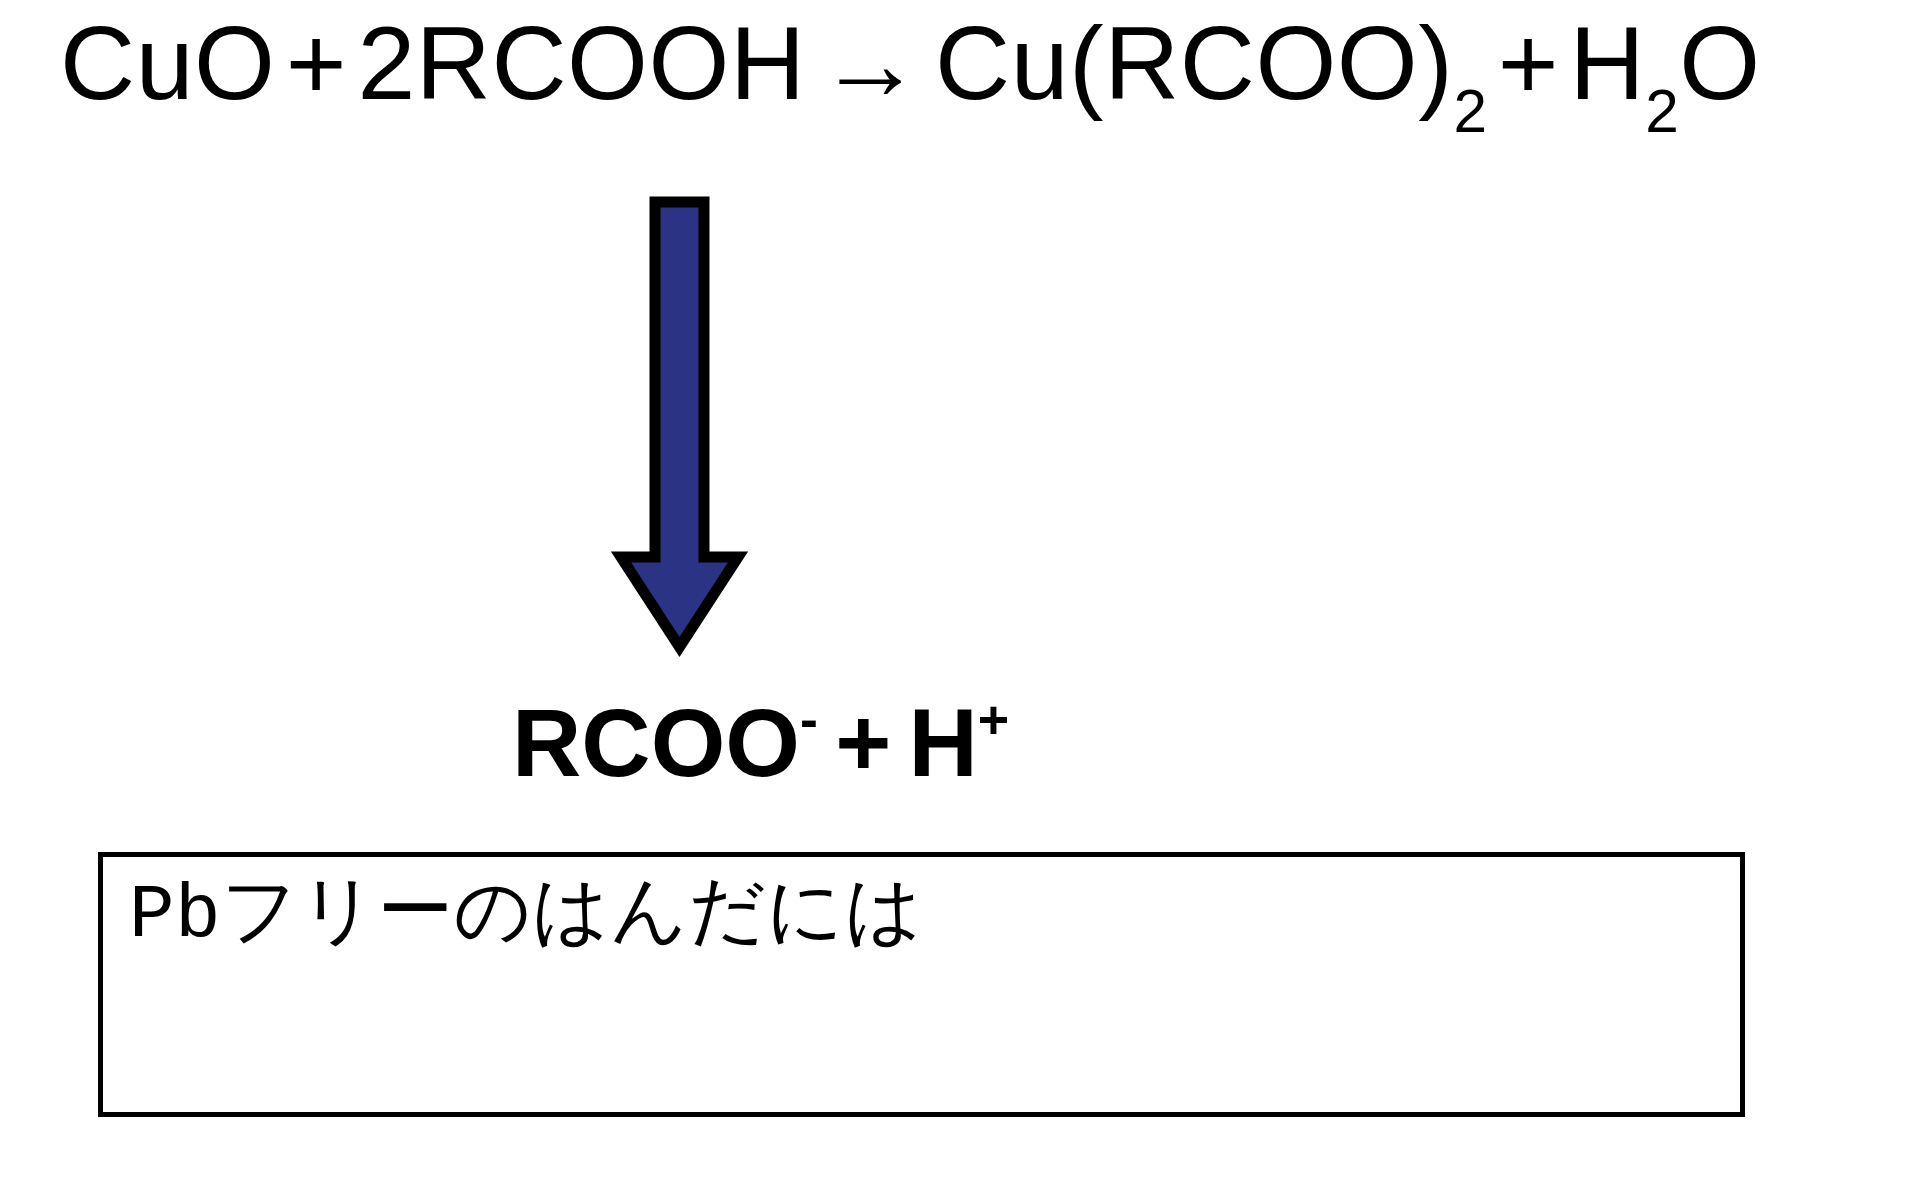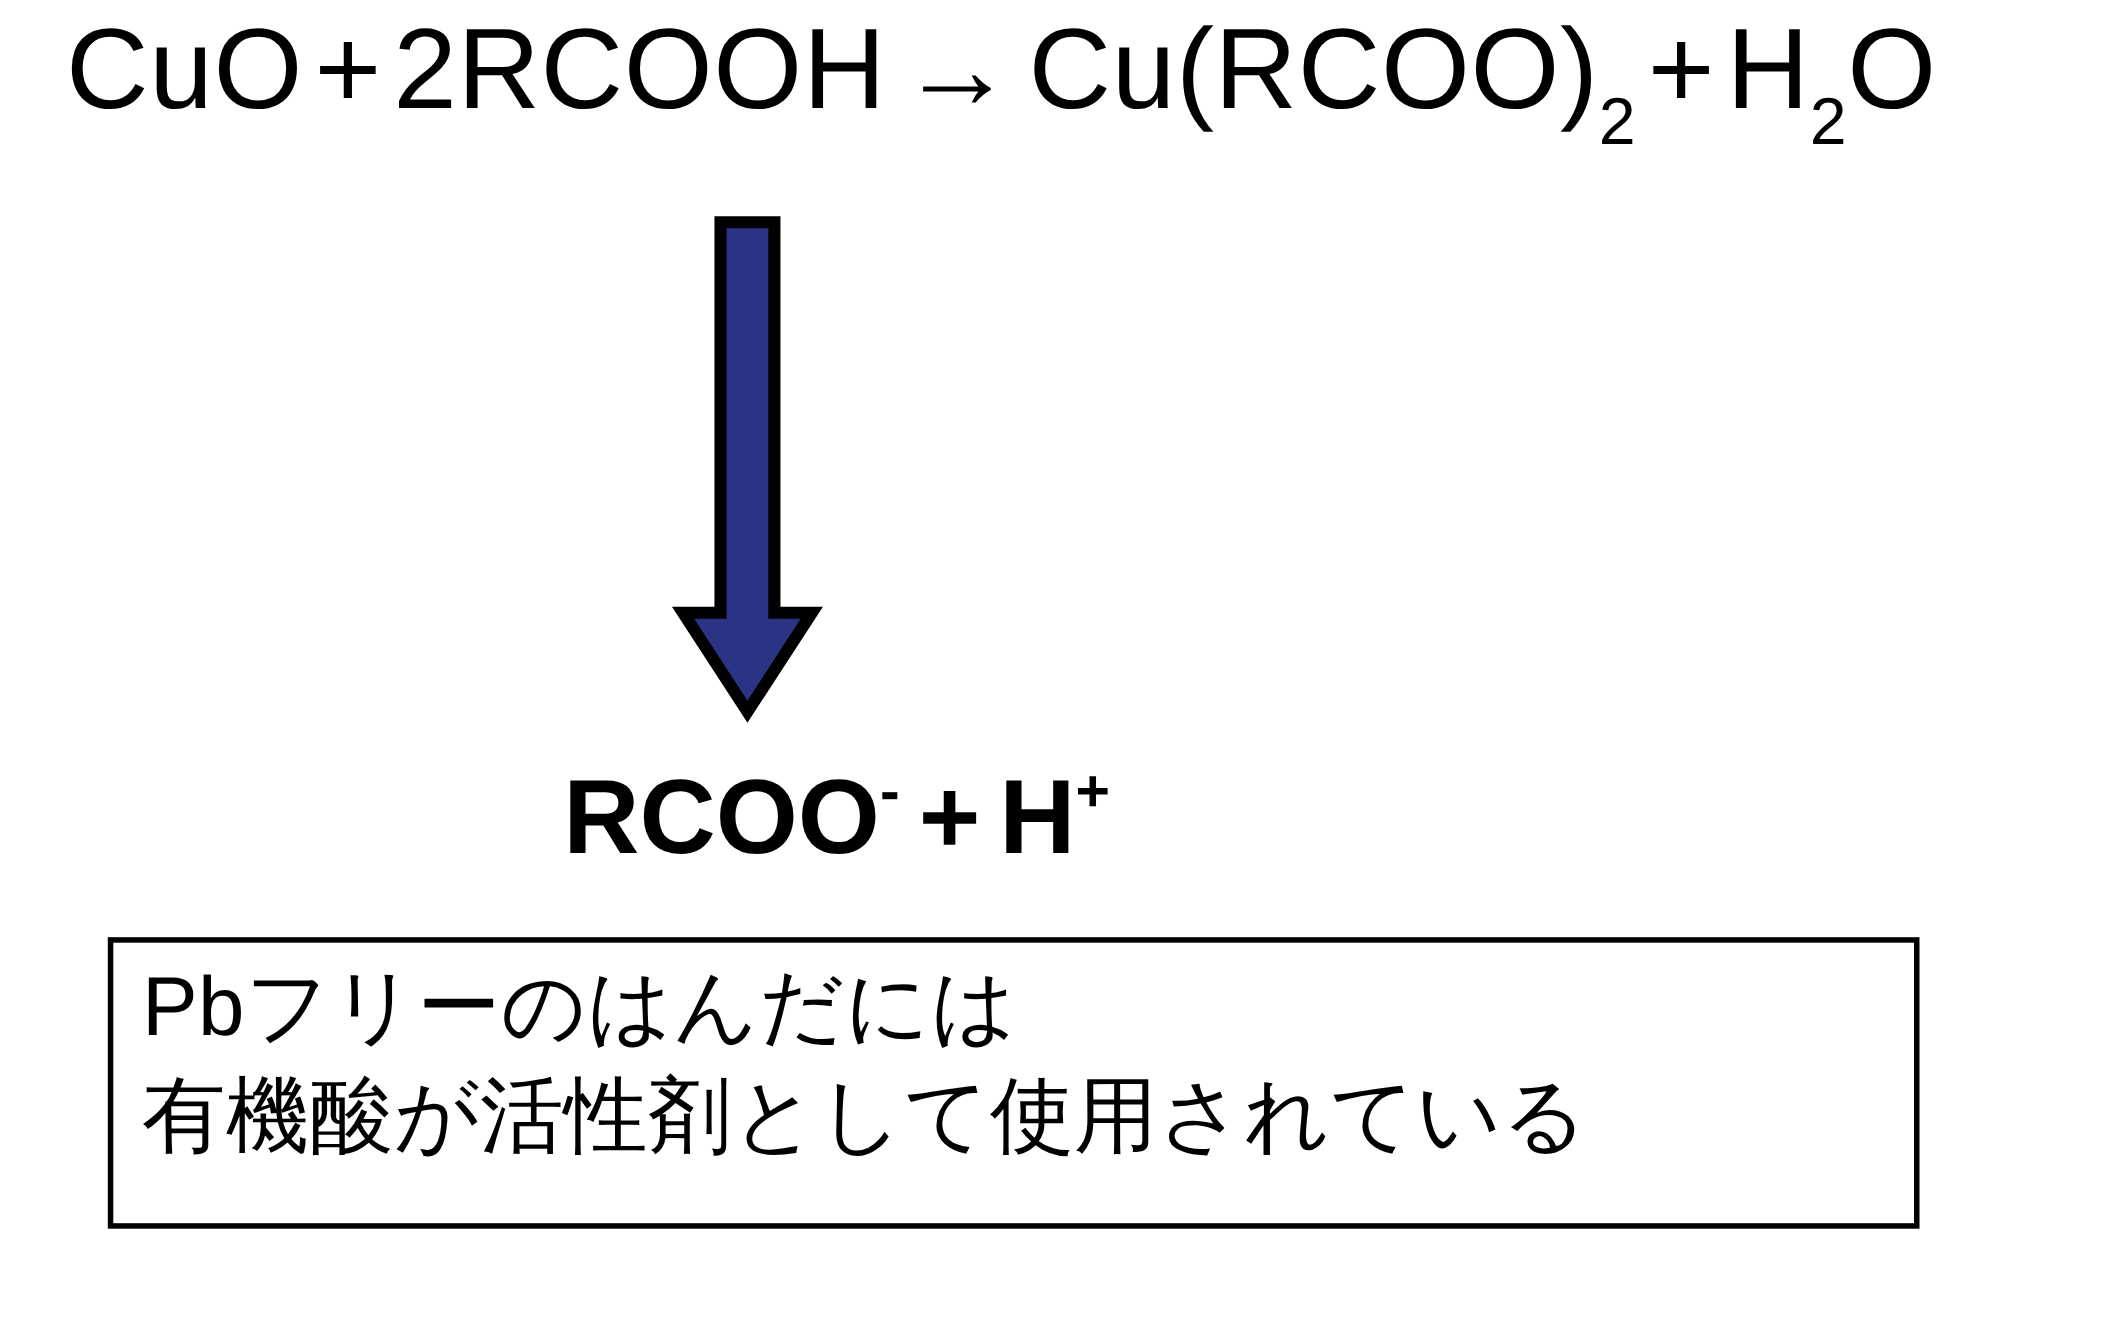--- a/index.html
+++ b/index.html
@@ -92,20 +92,21 @@
     height: 265px;
     box-sizing: border-box;
     border: 5px solid #000000;
     background: #ffffff;
   }
   .caption-inner {
     position: absolute;
     left: 26px;
     top: 10px;
     right: 10px;
+    font-family: Liberation Mono, monospace;
   }
   .caption-line {
     font-size: 76px;
     line-height: 1.30;
     white-space: nowrap;
     font-weight: 400;
     letter-spacing: 0.005em;
   }
 </style>
 </head>
@@ -121,15 +122,14 @@
   </svg>
 </div>
 
 <div class="equation-products">
   <span>RCOO</span><span class="sup">-</span><span class="plus-gap"></span><span>+</span><span class="plus-gap"></span><span>H</span><span class="sup">+</span>
 </div>
 
 <div class="caption-box">
   <div class="caption-inner">
     <div class="caption-line">Pbフリーのはんだには</div>
-    <div class="caption-line">有機酸が活性剤として使用されている</div>
   </div>
 </div>
 
 </body></html>

